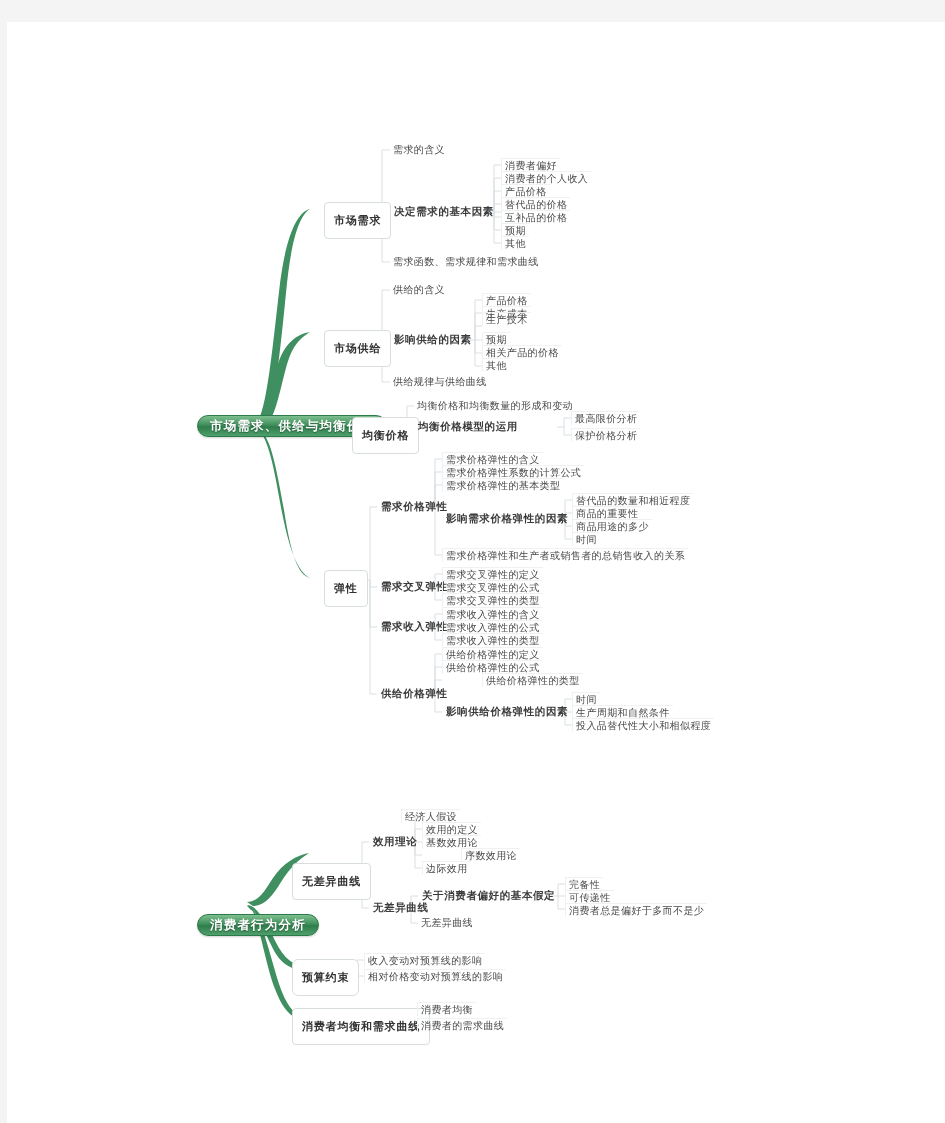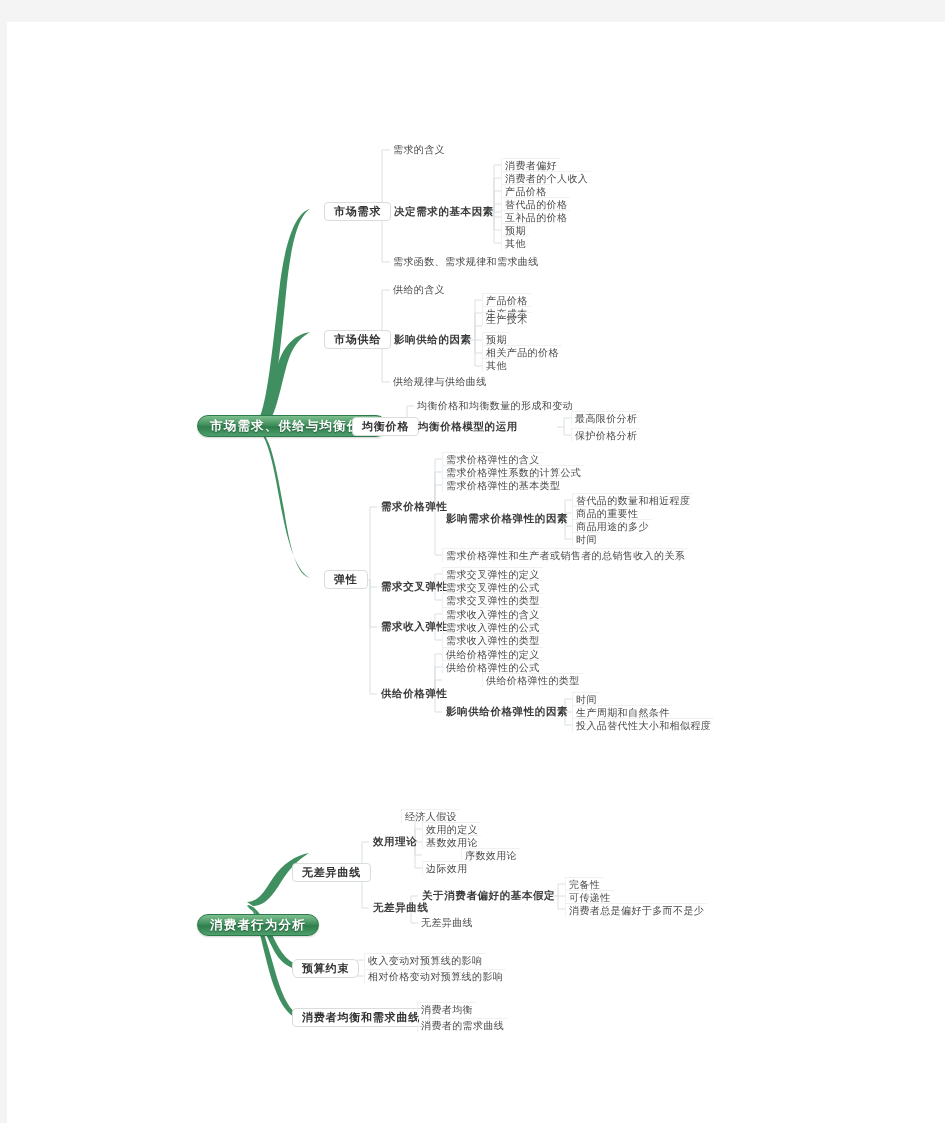--- a/index.html
+++ b/index.html
@@ -53,21 +53,21 @@
     border: 1px solid #2c7a49;
     box-shadow: 0 1px 2px rgba(0,0,0,0.18);
     text-shadow: 0 1px 1px rgba(0,0,0,0.35);
   }
   .branch {
     color: #333333;
     font-size: 11px;
     font-weight: bold;
     letter-spacing: 0.8px;
     padding: 0 9px;
-    height: 19px;
+    height: 37px;
     border-radius: 4px;
     background: #ffffff;
     border: 1px solid #d7dedb;
   }
   .sub {
     color: #3b3b3b;
     font-size: 10.5px;
     font-weight: bold;
     letter-spacing: 0.6px;
     padding: 0 4px;

